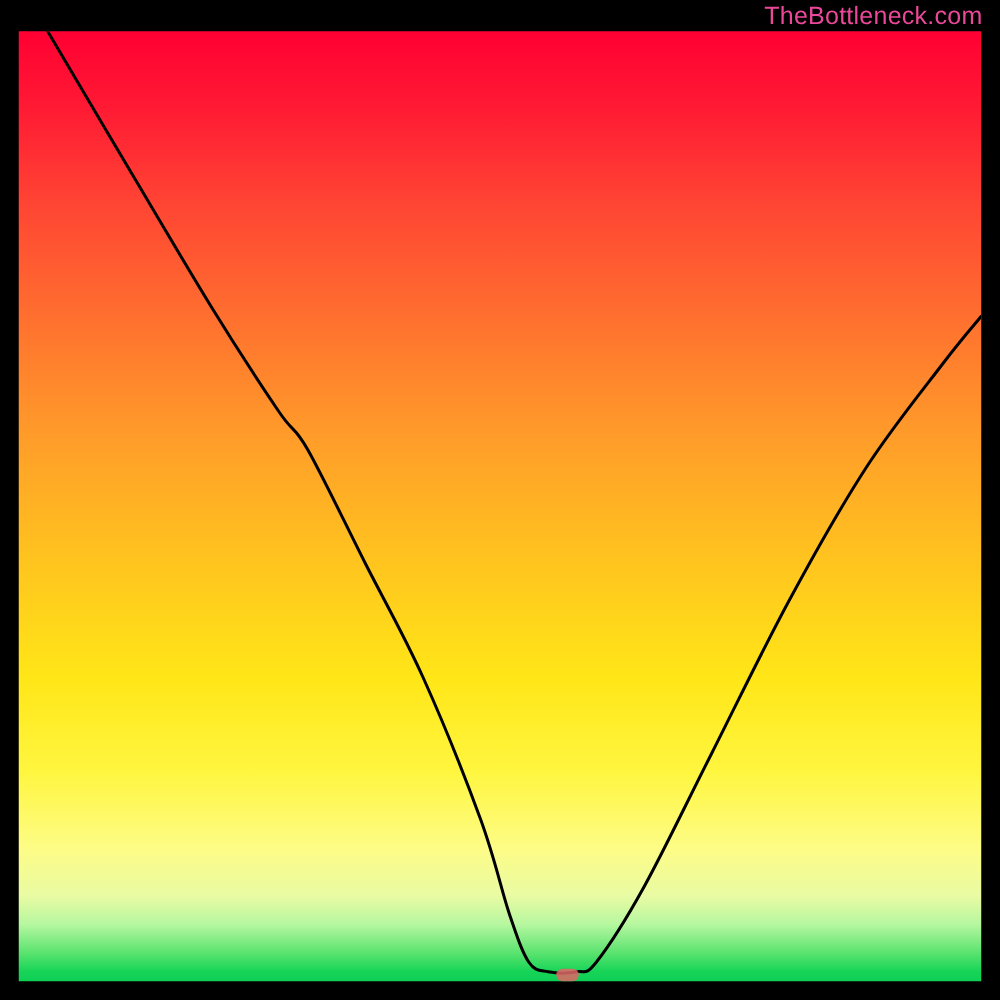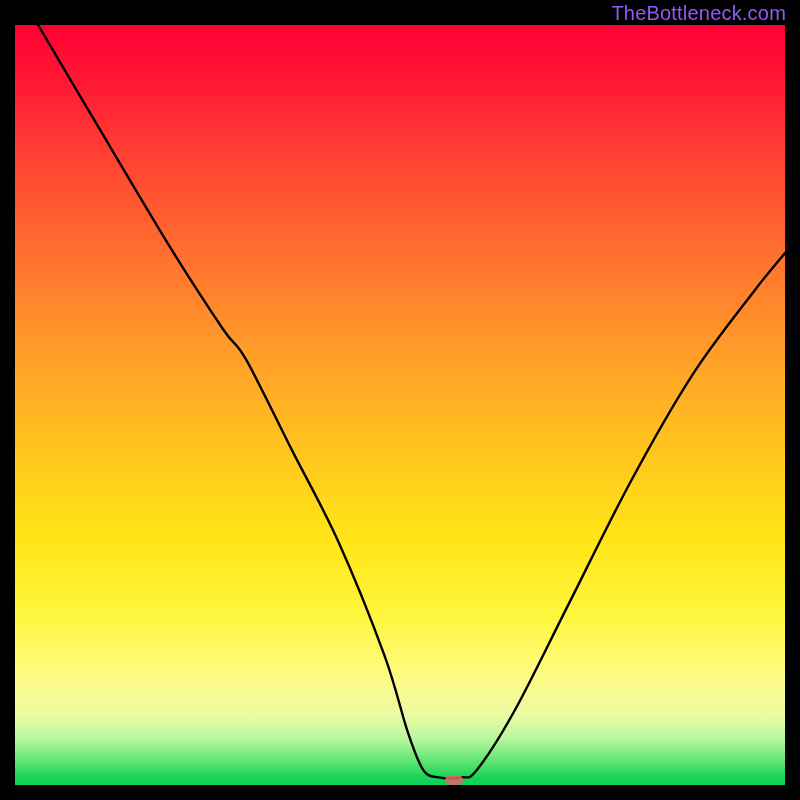--- a/index.html
+++ b/index.html
@@ -47,21 +47,21 @@
     left: 0;
     top: 0;
     width: 770px;
     height: 760px;
     pointer-events: none;
   }
   .watermark {
     position: absolute;
     top: 2px;
     right: 14px;
-    color: #8b5cf6;
+    color: #ec4899;
     font-size: 20px;
     letter-spacing: 0.2px;
     font-weight: 500;
   }
   .marker {
     position: absolute;
     width: 18px;
     height: 10px;
     background: #e06666;
     border-radius: 5px;

